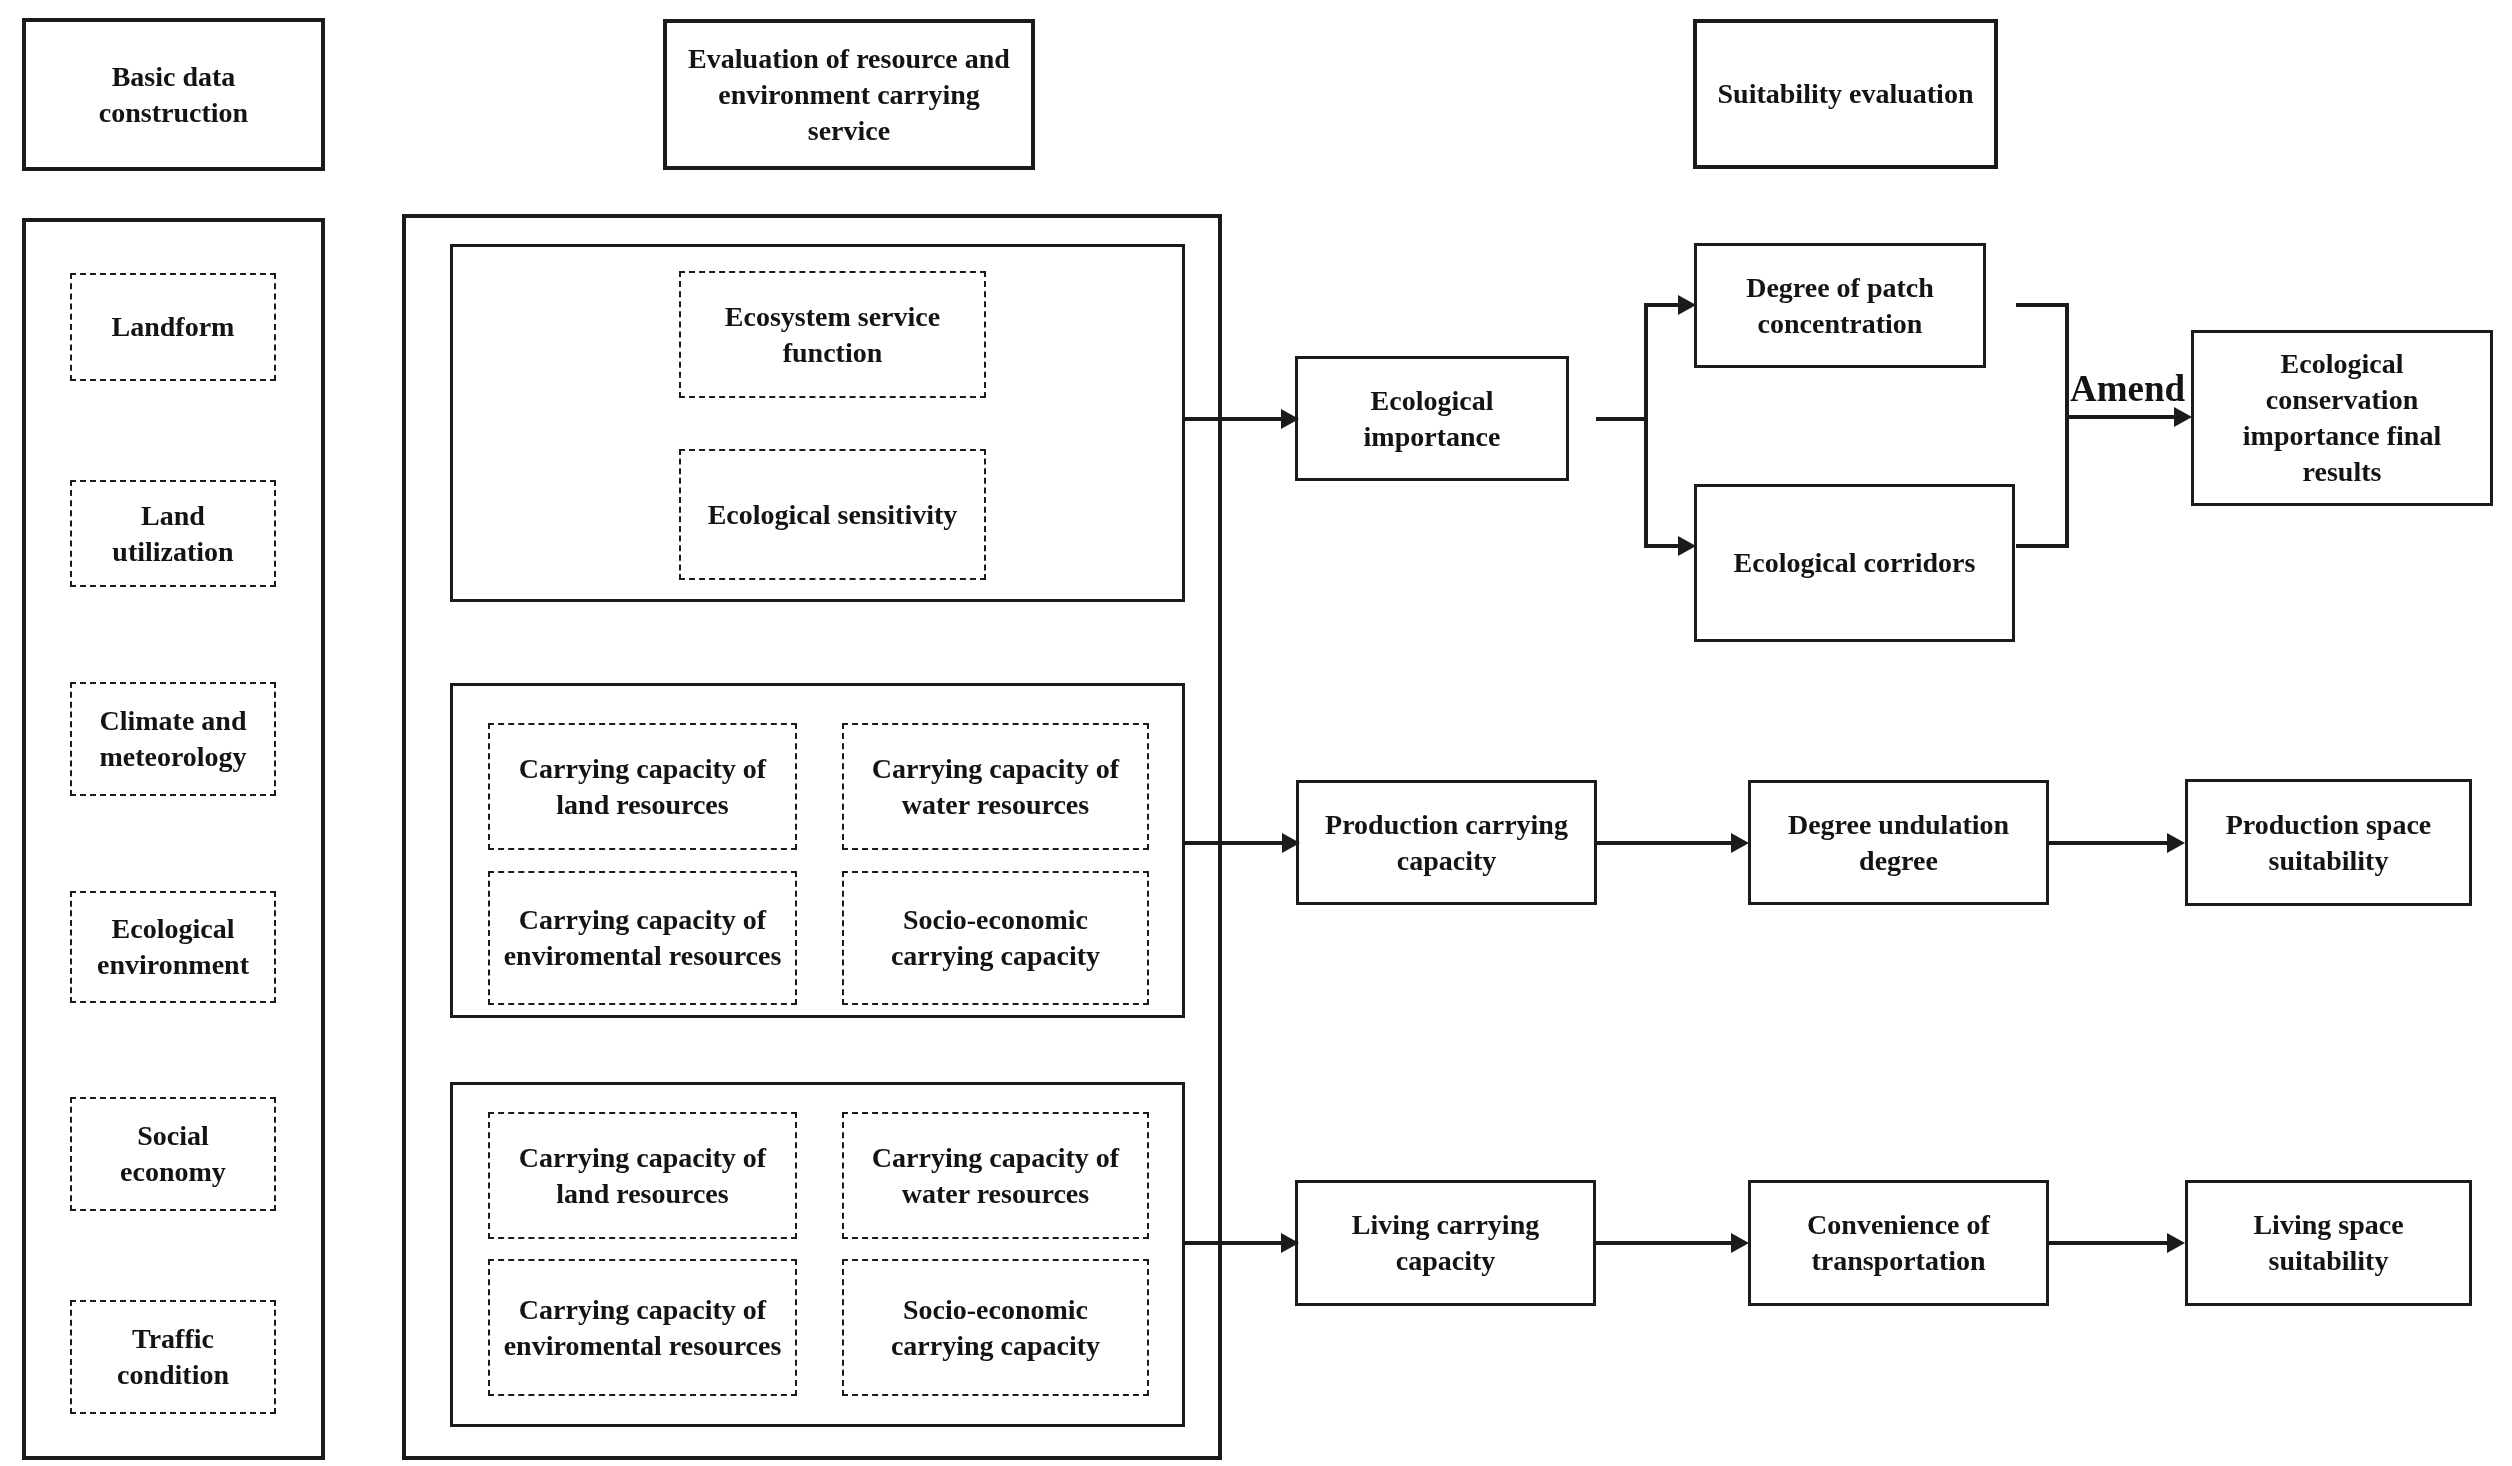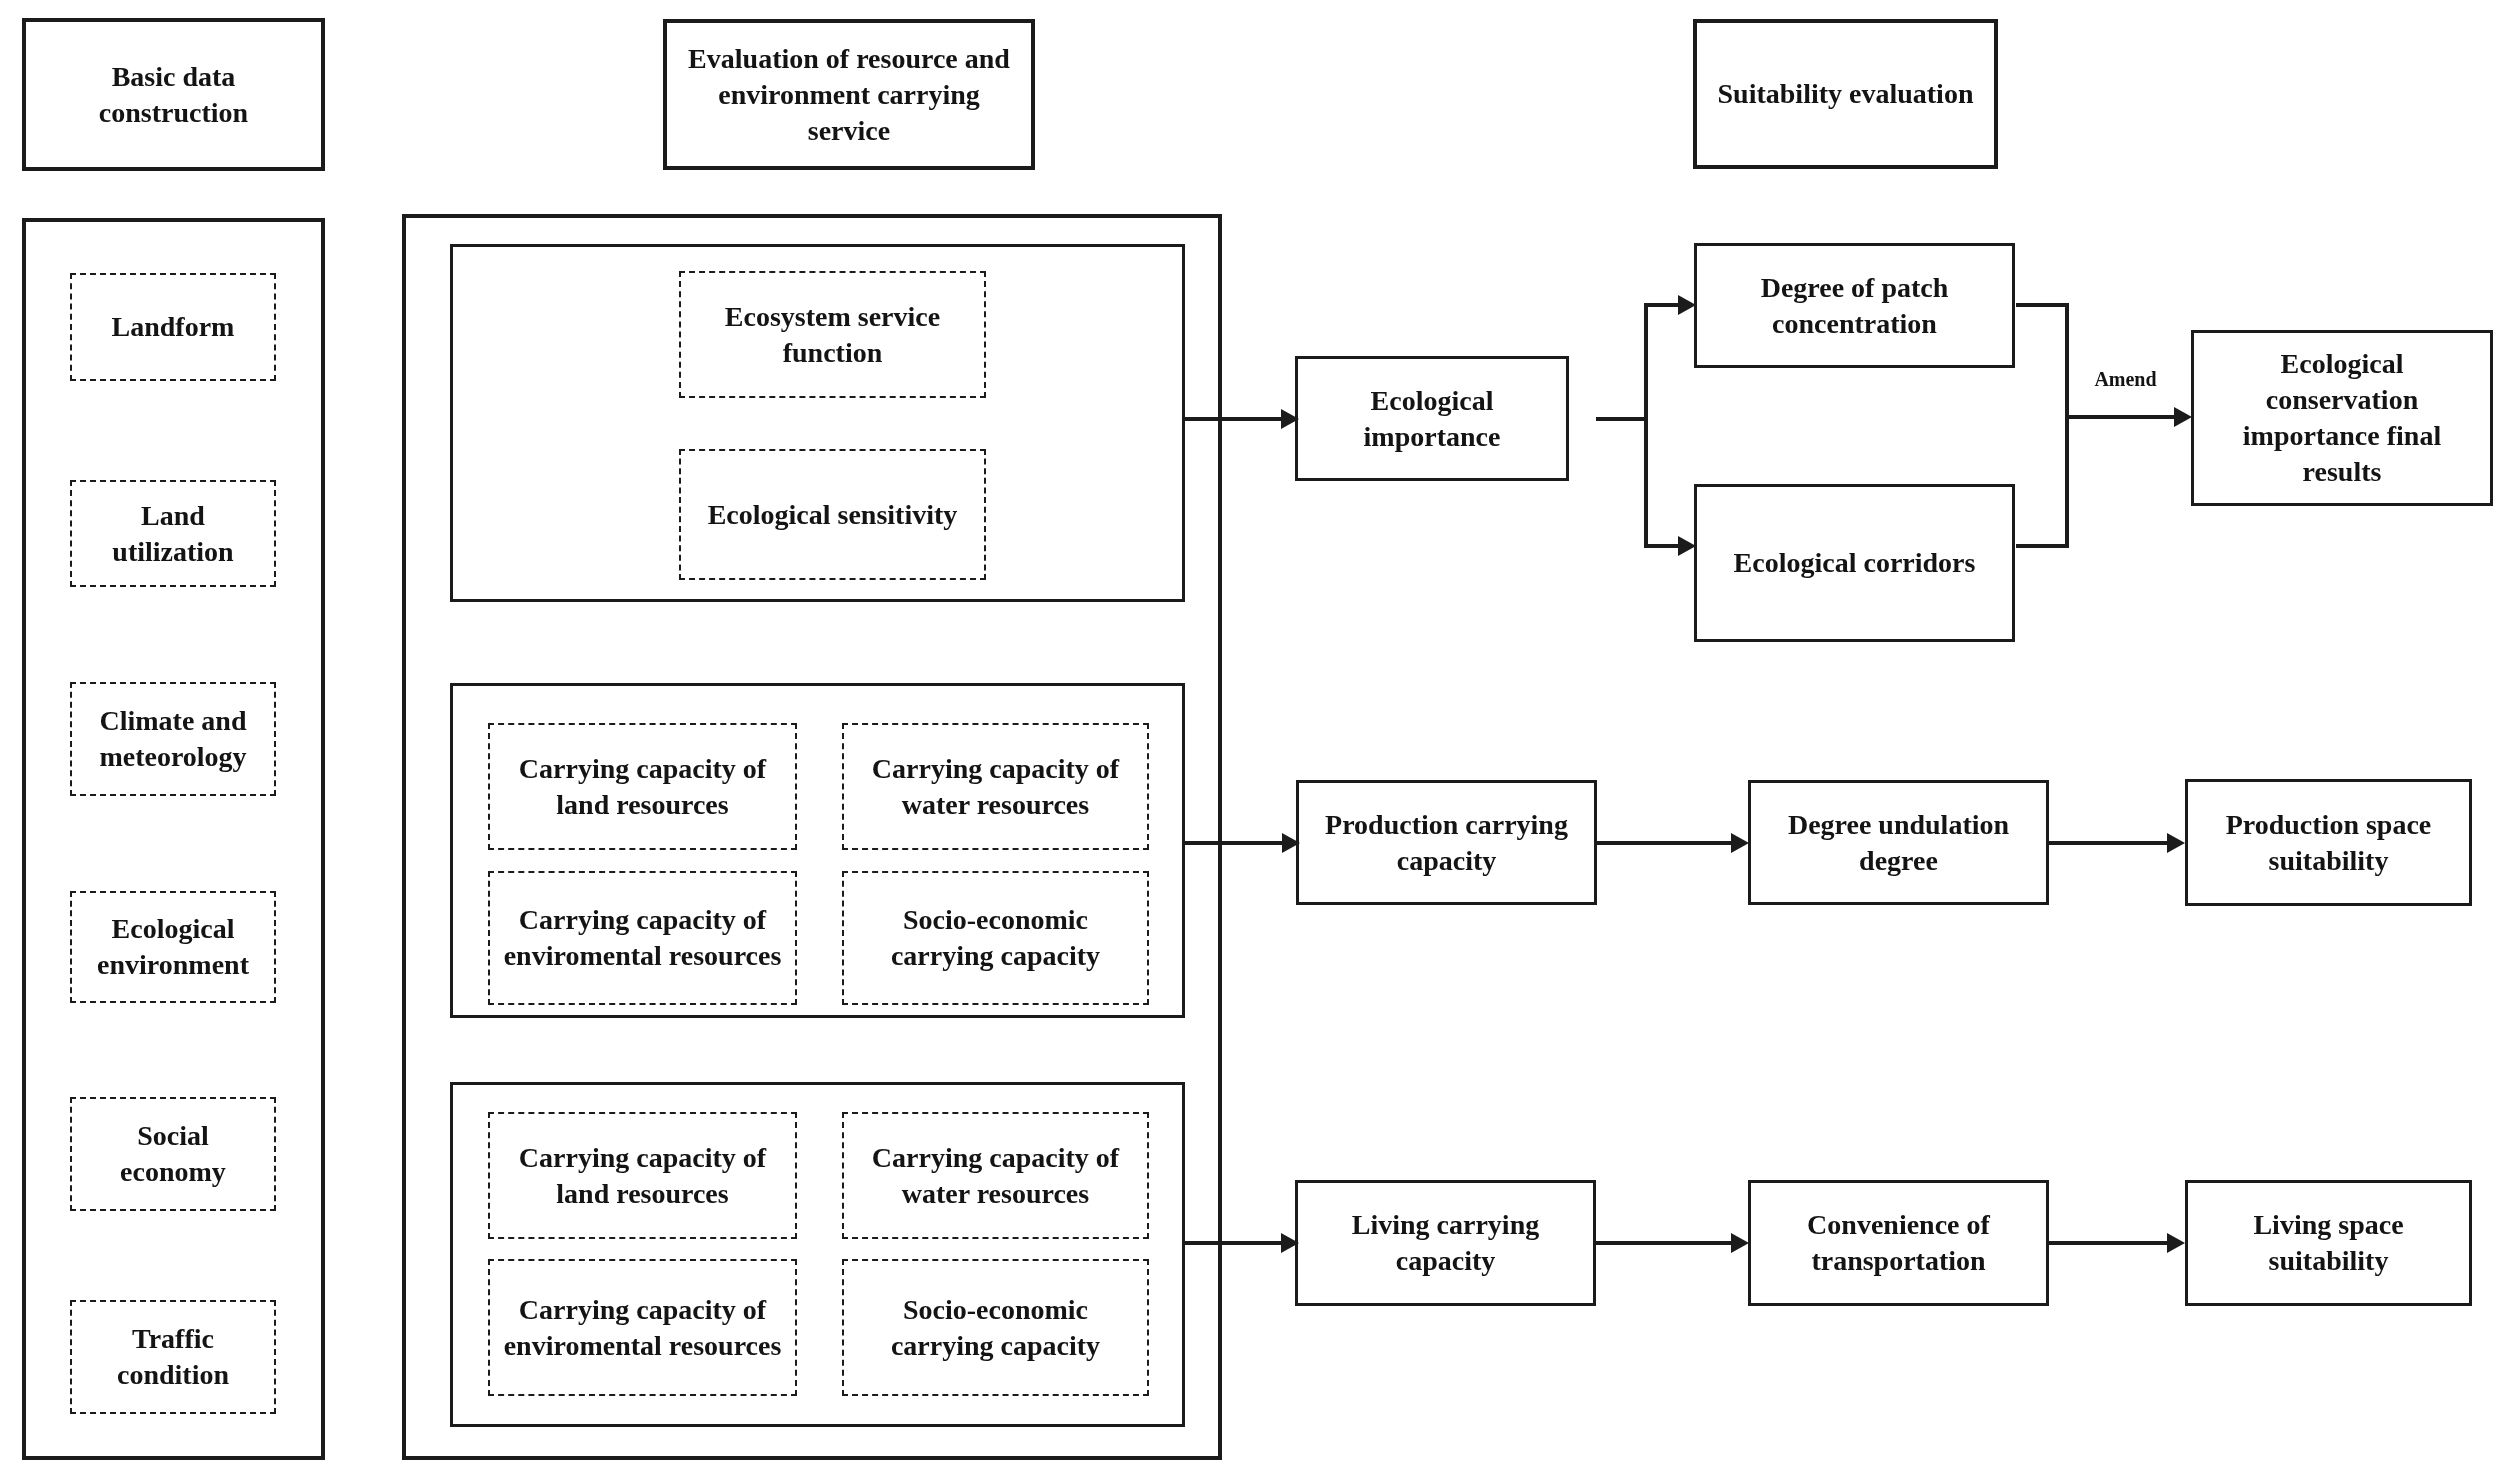--- a/index.html
+++ b/index.html
@@ -18,21 +18,21 @@
   .dashed{border:2.7px dashed #1b1b1b;background:transparent;}
   .container{background:transparent;padding:0;}
   .hline{position:absolute;height:4px;background:#1b1b1b;}
   .vline{position:absolute;width:4px;background:#1b1b1b;}
   .arrowhead{
     position:absolute;width:0;height:0;
     border-top:10px solid transparent;border-bottom:10px solid transparent;
     border-left:18px solid #1b1b1b;
   }
   .floating-label{
-    position:absolute;font-size:20px;line-height:1.2;text-align:center;
+    position:absolute;font-size:37px;line-height:1.2;text-align:center;
   }
 </style>
 </head>
 <body>
 
 <div class="canvas">
 
   <div class="box solid" style="left:22px;top:18px;width:303px;height:153px;">Basic data construction</div>
 
   <div class="box solid" style="left:663px;top:19.4px;width:372px;height:151px;">Evaluation of resource and environment carrying service</div>
@@ -61,21 +61,21 @@
   <div class="box dashed" style="left:842px;top:871px;width:307px;height:134px;">Socio-economic carrying capacity</div>
 
   <div class="box thin-solid container" style="left:450px;top:1082px;width:735px;height:345px;"></div>
   <div class="box dashed" style="left:488px;top:1112px;width:309px;height:127px;">Carrying capacity of land resources</div>
   <div class="box dashed" style="left:842px;top:1112px;width:307px;height:127px;">Carrying capacity of water resources</div>
   <div class="box dashed" style="left:488px;top:1259px;width:309px;height:137px;">Carrying capacity of enviromental resources</div>
   <div class="box dashed" style="left:842px;top:1259px;width:307px;height:137px;">Socio-economic carrying capacity</div>
 
   <div class="box thin-solid" style="left:1295px;top:356px;width:274px;height:125px;">Ecological importance</div>
 
-  <div class="box thin-solid" style="left:1694px;top:243px;width:321px;height:125px;">Degree of patch concentration</div>
+  <div class="box thin-solid" style="left:1694px;top:243px;width:292px;height:125px;">Degree of patch concentration</div>
 
   <div class="box thin-solid" style="left:1694px;top:484px;width:321px;height:158px;">Ecological corridors</div>
 
   <div class="box thin-solid" style="left:2191px;top:330px;width:302px;height:176px;">Ecological conservation importance final results</div>
 
   <div class="box thin-solid" style="left:1296px;top:780px;width:301px;height:125px;">Production carrying capacity</div>
 
   <div class="box thin-solid" style="left:1748px;top:780px;width:301px;height:125px;">Degree undulation degree</div>
 
   <div class="box thin-solid" style="left:2185px;top:779px;width:287px;height:127px;">Production space suitability</div>

